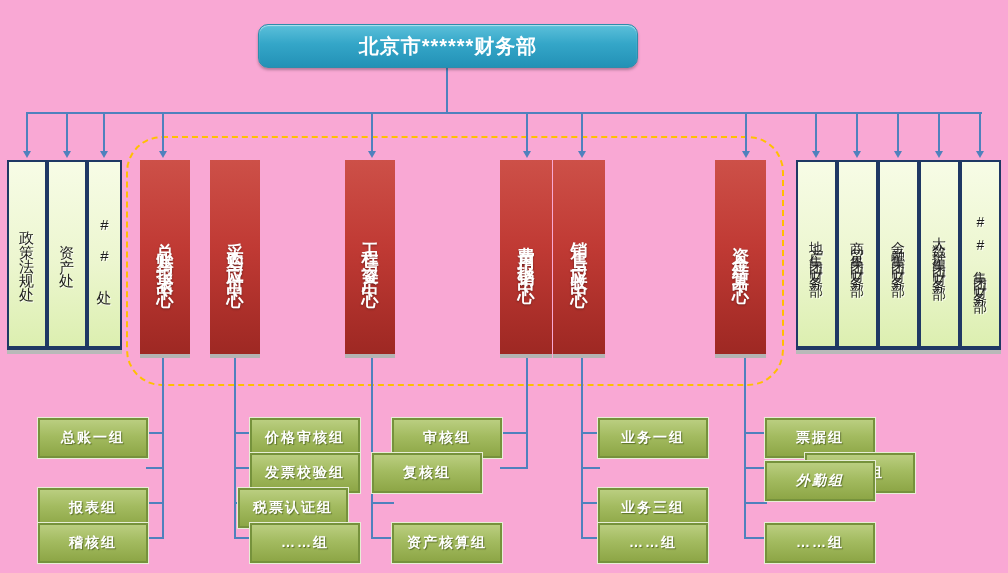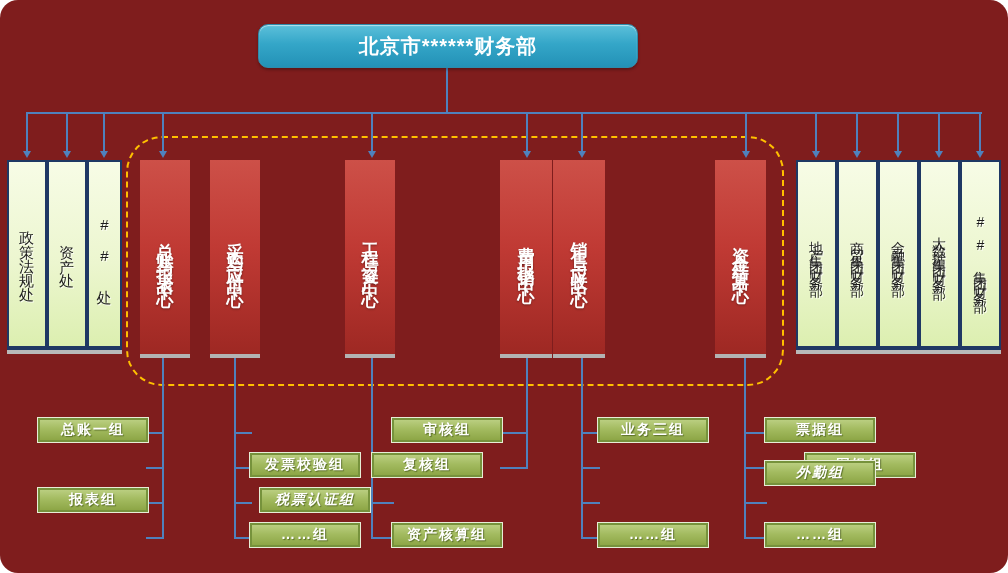--- a/index.html
+++ b/index.html
@@ -1,19 +1,18 @@
 <!DOCTYPE html>
 <html><head>
 <meta charset="utf-8">
 <style>
   html,body{margin:0;padding:0;background:#fff;}
   .canvas{
-    position:relative;width:1008px;height:573px;background:#7f1d1d;overflow:hidden;
+    position:relative;width:1008px;height:573px;background:#f9a8d4;overflow:hidden;
     font-family:"Liberation Sans","DejaVu Sans",sans-serif;
-    border-radius:18px;
   }
   
   .line{position:absolute;background:#4f81bd;z-index:2;}
   .vline{width:2px;}
   .hline{height:2px;}
   .arrow{position:absolute;width:0;height:0;z-index:2;
     border-left:4px solid transparent;border-right:4px solid transparent;
     border-top:7px solid #4f81bd;}
   
   .zone{position:absolute;left:126px;top:136px;width:654px;height:246px;
@@ -34,21 +33,21 @@
     box-shadow:0 4px 0 #b9b9b9;}
   .gdept .vtext{font-size:15px;color:#1c1c1c;letter-spacing:14px;
     text-shadow:1px 1px 0 rgba(255,255,255,.8);}
   .gdept.rt .vtext{font-size:14px;letter-spacing:7px;}
   .center{height:194px;
     background:linear-gradient(180deg,#cd5048 0%,#c03a34 45%,#9e2823 100%);
     box-shadow:0 4px 0 #b3b3b3;}
   .center .vtext{font-size:17px;font-weight:bold;color:#fff;letter-spacing:8px;
     text-shadow:0 1px 2px rgba(0,0,0,.35);}
   
-  .team{position:absolute;width:110px;height:24px;z-index:3;box-sizing:border-box;
+  .team{position:absolute;width:110px;height:40px;z-index:3;box-sizing:border-box;
     border:2px solid #76923c;outline:1px solid #e7eed6;
     background:linear-gradient(180deg,#bace80 0%,#a3bb60 45%,#8da646 100%);
     display:flex;align-items:center;justify-content:center;}
   .team span{color:#fff;font-weight:bold;font-size:14px;letter-spacing:2px;
     text-shadow:1px 1px 1px rgba(84,104,36,.9);}
 </style>
 </head>
 <body>
 
 <div class="canvas">
@@ -166,42 +165,51 @@
   <div class="line hline" style="left:744px;top:467px;width:23px;"></div>
   <div class="line hline" style="left:744px;top:502px;width:23px;"></div>
   <div class="line hline" style="left:744px;top:537px;width:23px;"></div>
 
   <div class="team" style="left:38px;top:418px;">
       <span>总账一组</span>
     </div>
   <div class="team" style="left:38px;top:488px;">
       <span>报表组</span>
     </div>
-
+  <div class="team" style="left:38px;top:523px;">
+      <span>稽核组</span>
+    </div>
+
+  <div class="team" style="left:250px;top:418px;">
+      <span>价格审核组</span>
+    </div>
   <div class="team" style="left:250px;top:453px;">
       <span>发票校验组</span>
     </div>
-  <div class="team" style="left:260px;top:488px;font-style:italic;">
+  <div class="team" style="left:238px;top:488px;">
       <span>税票认证组</span>
     </div>
   <div class="team" style="left:250px;top:523px;">
       <span>……组</span>
     </div>
 
   <div class="team" style="left:392px;top:418px;">
       <span>审核组</span>
     </div>
   <div class="team" style="left:372px;top:453px;">
       <span>复核组</span>
     </div>
   <div class="team" style="left:392px;top:523px;">
       <span>资产核算组</span>
     </div>
 
   <div class="team" style="left:598px;top:418px;">
+      <span>业务一组</span>
+    </div>
+  <div class="team" style="left:598px;top:488px;">
       <span>业务三组</span>
     </div>
   <div class="team" style="left:598px;top:523px;">
       <span>……组</span>
     </div>
 
   <div class="team" style="left:765px;top:418px;">
       <span>票据组</span>
     </div>
   <div class="team" style="left:765px;top:453px;margin-left:40px;">

